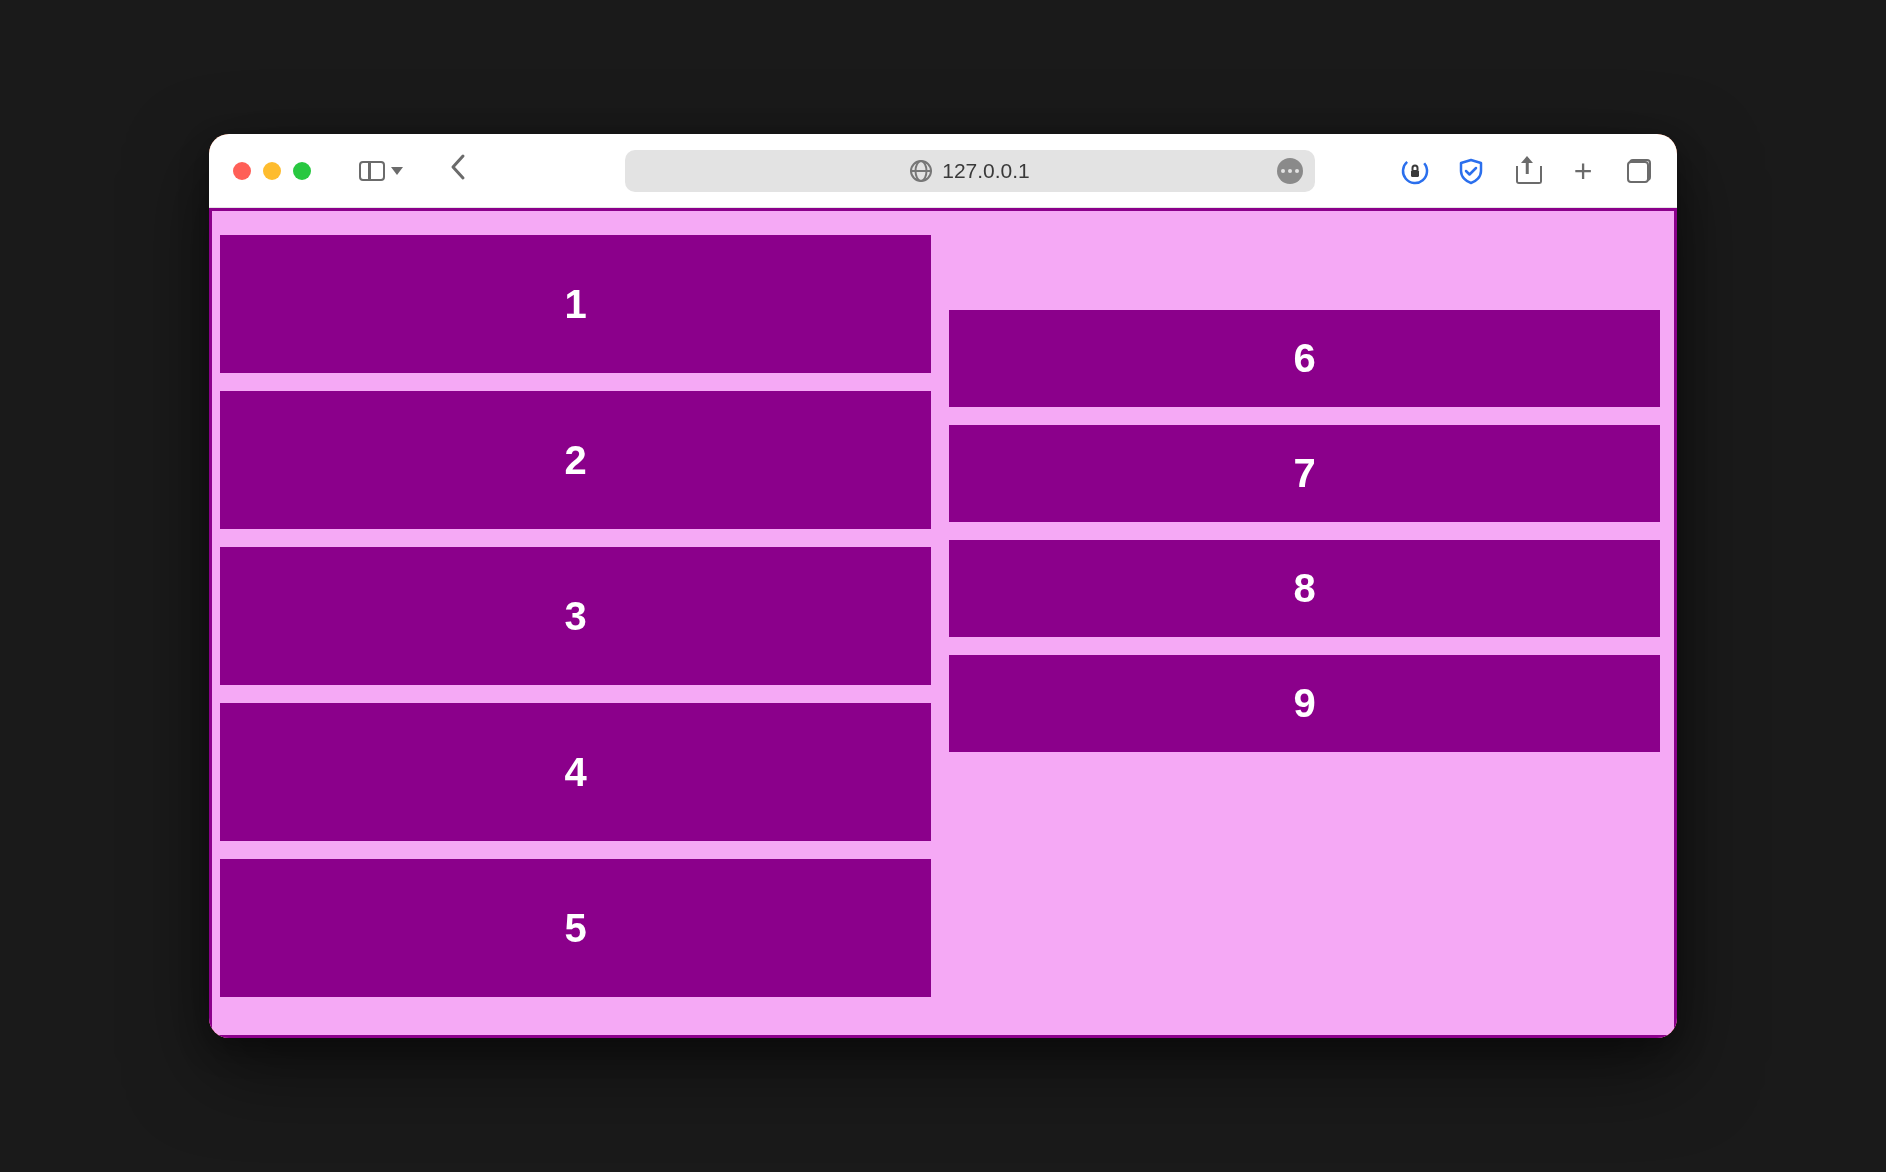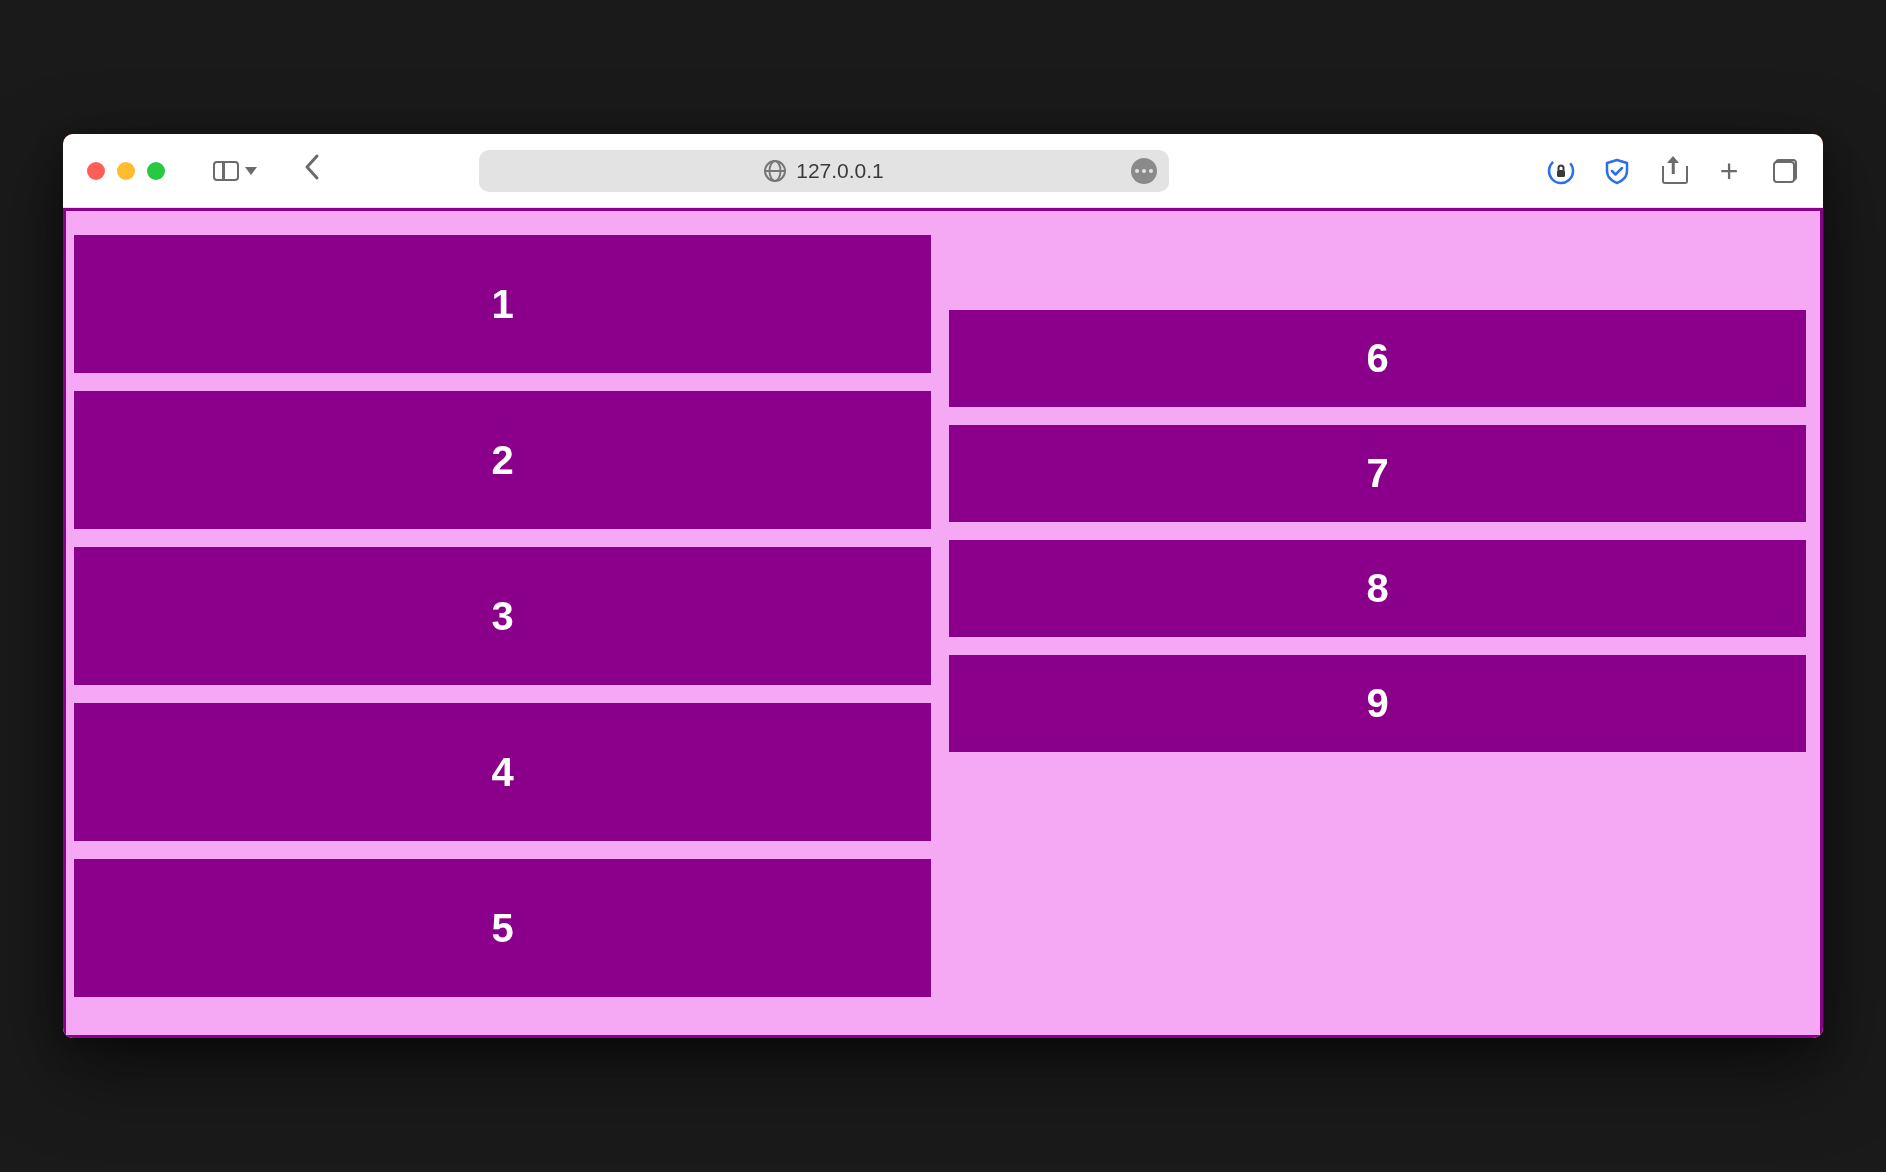--- a/index.html
+++ b/index.html
@@ -12,23 +12,23 @@
       font-family: -apple-system, BlinkMacSystemFont, "Segoe UI", Helvetica, Arial, sans-serif;
       background: #1a1a1a;
       width: 1886px;
       height: 1172px;
       display: flex;
       align-items: center;
       justify-content: center;
     }
 
     .browser-window {
-      width: 1760px;
+      width: 1468px;
       background: #c2410c;
-      border-radius: 10px;
+      border-radius: 20px;
       box-shadow: 0 30px 80px rgba(0,0,0,0.5), 0 10px 30px rgba(0,0,0,0.3);
       overflow: hidden;
     }
 
     .titlebar {
       height: 74px;
       background: #ffffff;
       display: flex;
       align-items: center;
       padding: 0 24px;

